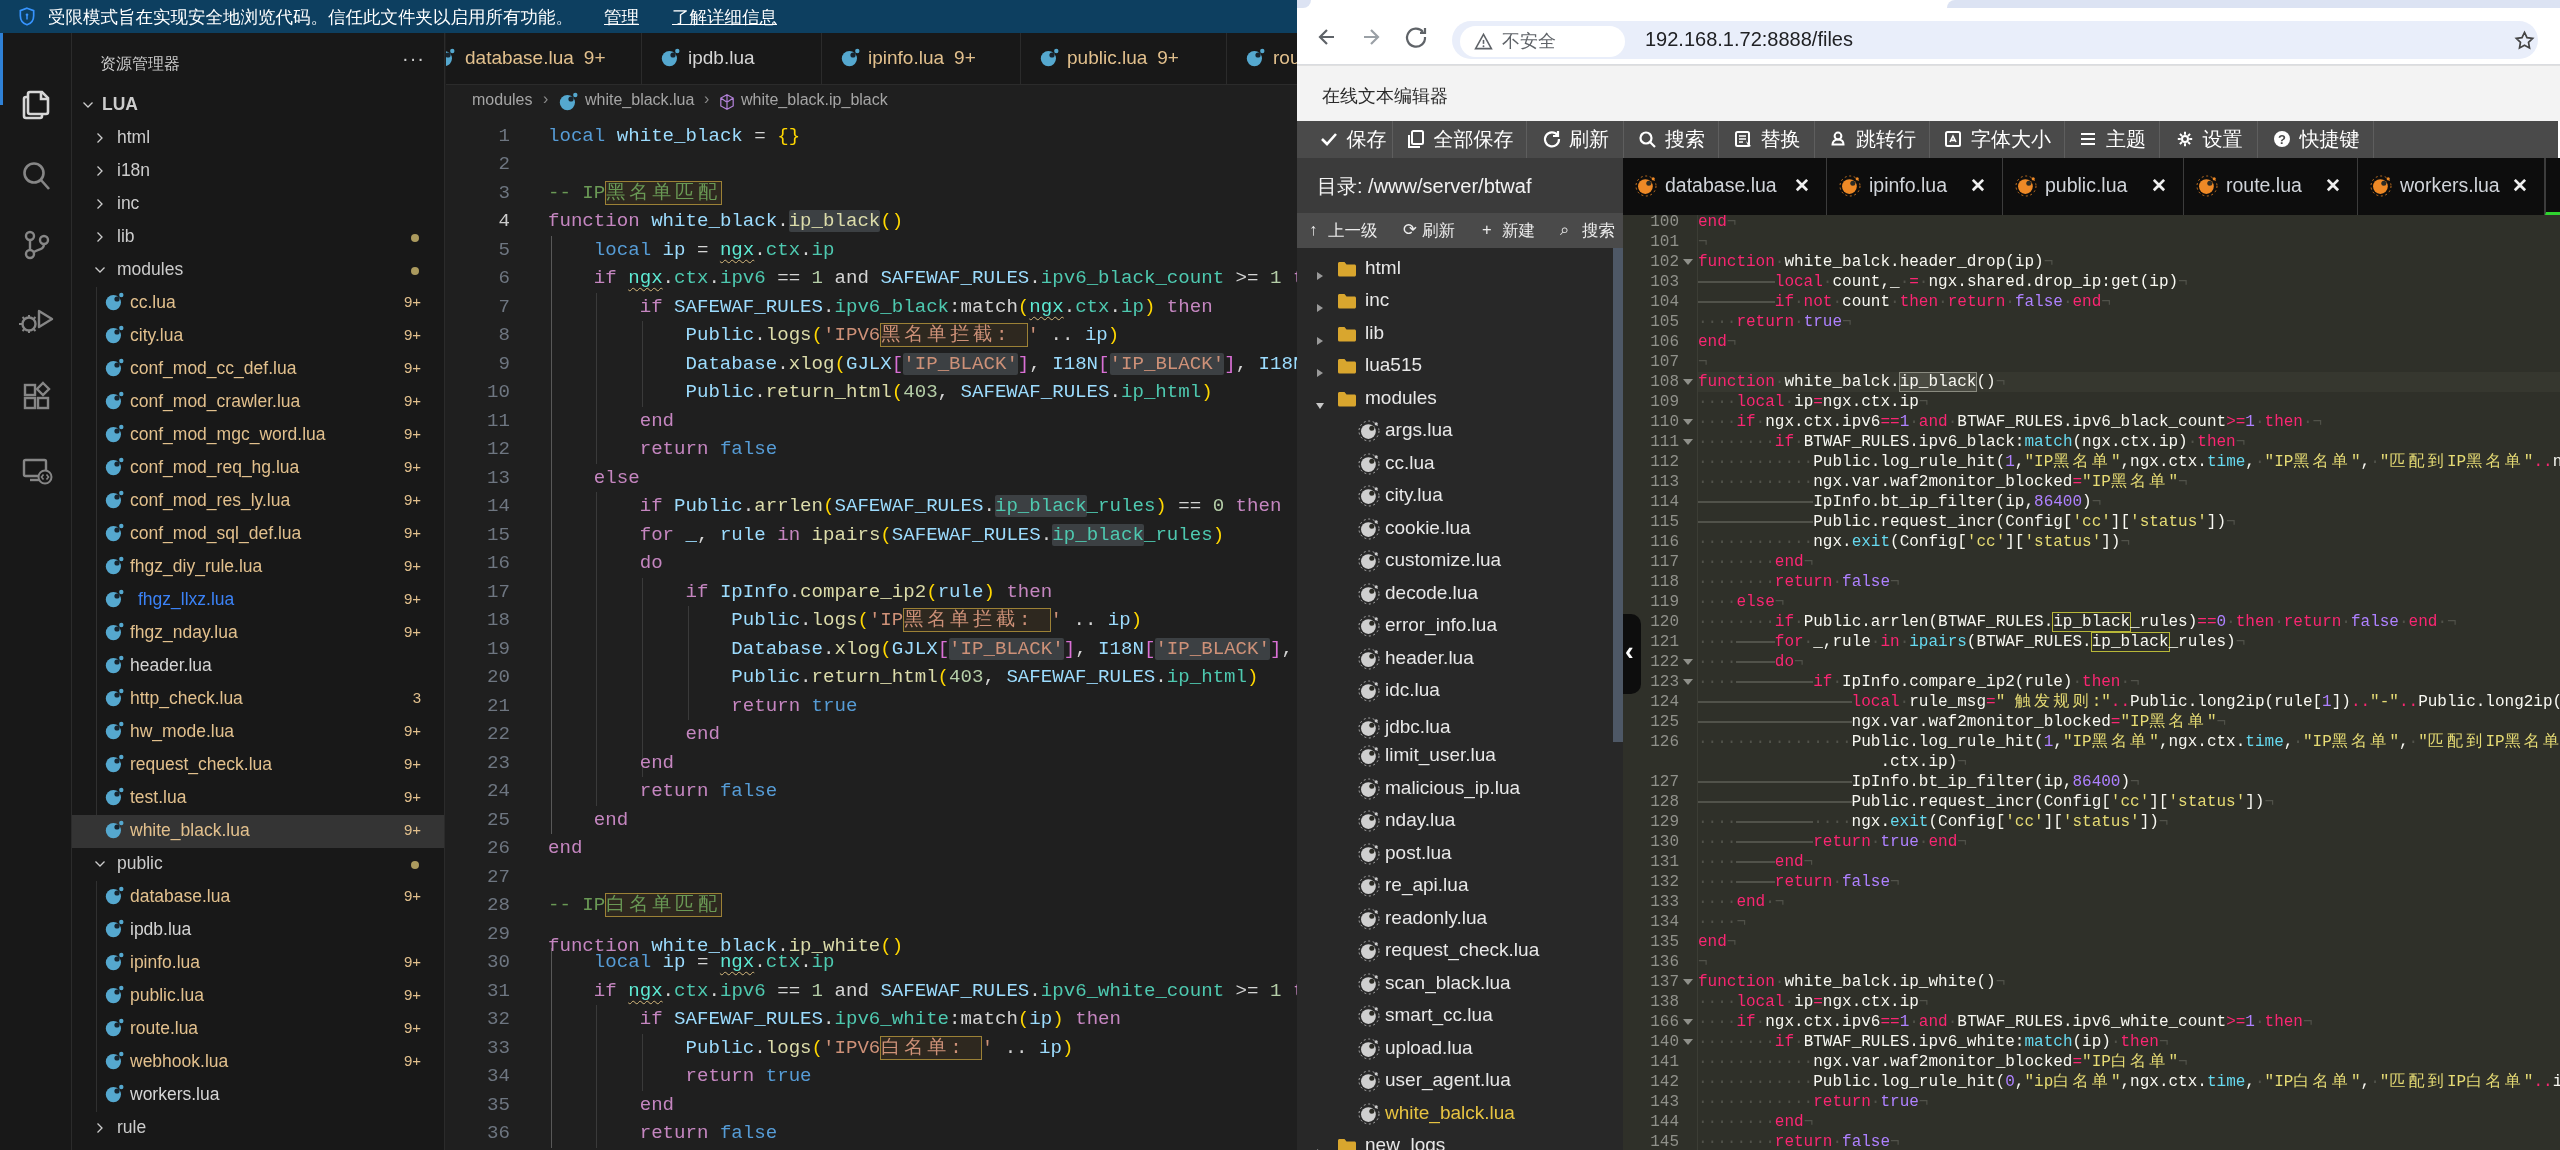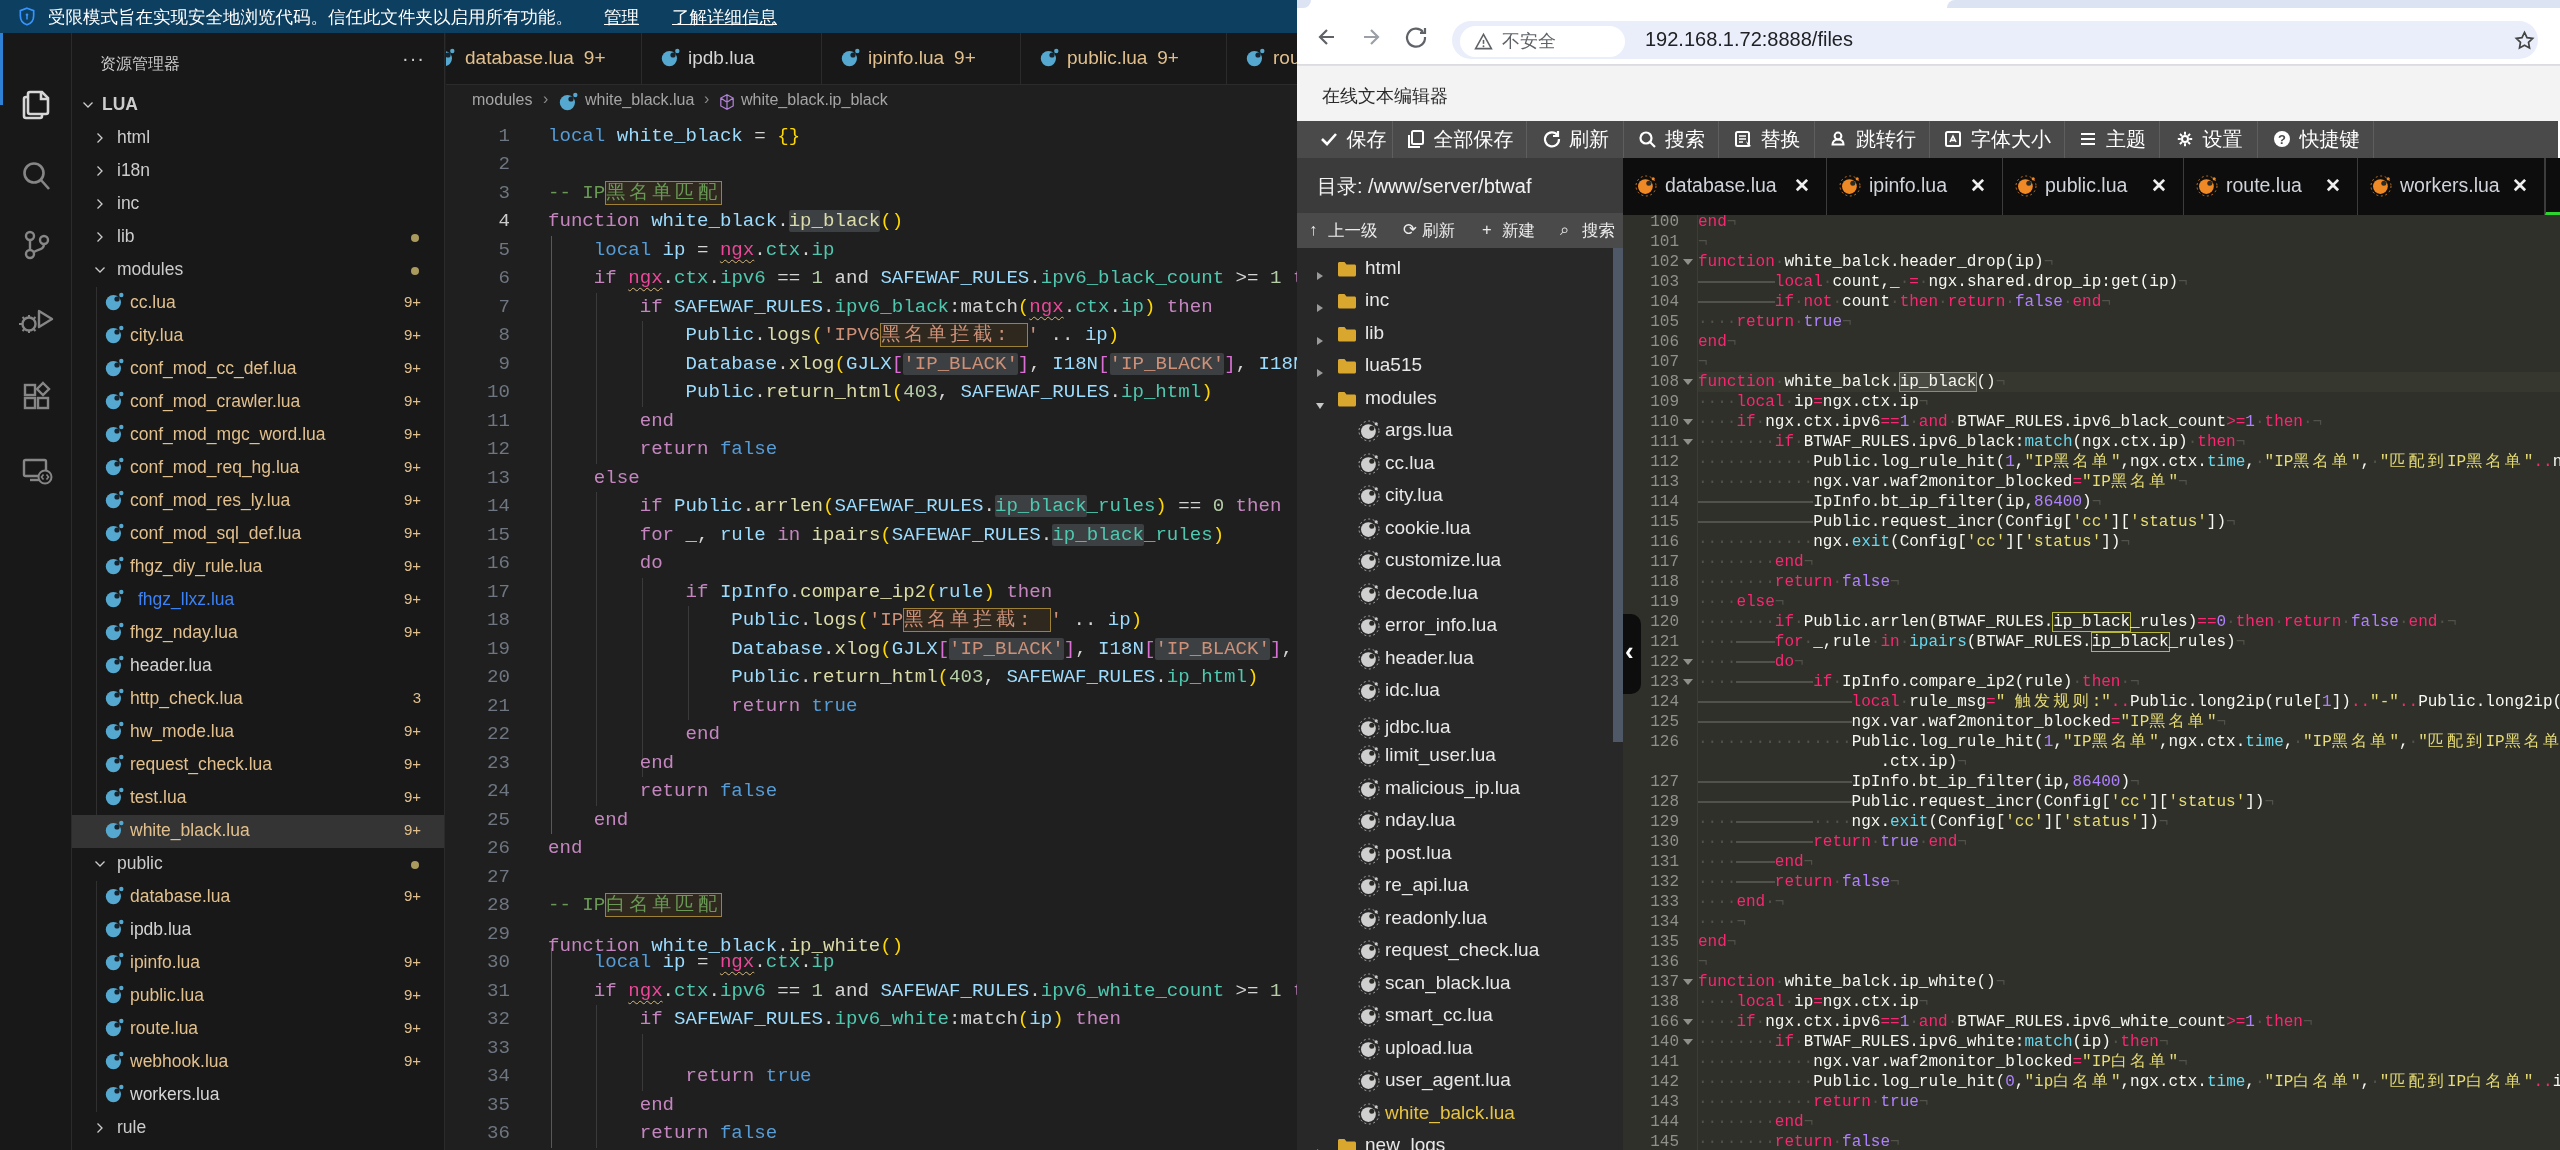--- a/index.html
+++ b/index.html
@@ -18,21 +18,21 @@
 #vtabbar{position:absolute;left:446px;top:33px;width:854px;height:52px;background:#181818;border-bottom:1px solid #2b2b2b;overflow:hidden}
 .vtab{position:absolute;top:0;height:51px;border-right:1px solid #2b2b2b;font-size:19px;overflow:hidden}
 #vbread{position:absolute;left:446px;top:85px;width:854px;height:33px;background:#1f1f1f;color:#a5a5a5;font-size:16px;overflow:hidden;white-space:nowrap}
 #veditor{position:absolute;left:446px;top:118px;width:854px;height:1032px;background:#1f1f1f;overflow:hidden}
 .vrow{position:absolute;left:102px;white-space:pre;font-family:"Liberation Mono",monospace;font-size:19.1px;line-height:28.5px;height:28.5px}
 .vnum{position:absolute;left:0;width:64px;text-align:right;white-space:pre;font-family:"Liberation Mono",monospace;font-size:19.1px;line-height:28.5px;color:#6e7681}
 .vnum.on{color:#cccccc}
 .k{color:#569cd6}.c{color:#c586c0}.v{color:#9cdcfe}.t{color:#4ec9b0}.f{color:#dcdcaa}
 .s{color:#ce9178}.n{color:#b5cea8}.w{color:#d4d4d4}.cm{color:#6a9955}
 .b1{color:#ffd700}.b2{color:#da70d6}
-.vS{color:#ec4899;text-decoration:underline wavy #d7ba7d 1px;text-underline-offset:4px}
+.vS{color:#5eead4;text-decoration:underline wavy #d7ba7d 1px;text-underline-offset:4px}
 .fH{color:#dcdcaa;background:#3c4043;border-radius:2px}
 .tH{color:#4ec9b0;background:#3c4043;border-radius:2px}
 .sH{color:#ce9178;background:#3c4043;border-radius:2px}
 .cmF{color:#6a9955;border:1px solid #9c8136;background:rgba(160,110,30,.12);letter-spacing:3.84px}
 .sF{color:#ce9178;border:1px solid #9c8136;background:rgba(160,110,30,.12);letter-spacing:3.84px}
 
 #browser{position:absolute;left:1297px;top:0;width:1263px;height:1150px;background:#fff;overflow:hidden}
 #btabstrip{position:absolute;left:0;top:0;width:1263px;height:8px;background:#fff}
 #btoolbar{position:absolute;left:0;top:8px;width:1263px;height:57px;background:#fff;border-bottom:1px solid #dadce0}
 #urlpill{position:absolute;left:155px;top:13px;width:1086px;height:38px;border-radius:19px;background:#e9eefa}
@@ -517,20 +517,21 @@
 <div class="vrow" style="top:630.75px"><span class="w">        </span><span class="c">end</span></div>
 <div class="vrow" style="top:659.25px"><span class="w">        </span><span class="c">return</span><span class="w"> </span><span class="k">false</span></div>
 <div class="vrow" style="top:687.75px"><span class="w">    </span><span class="c">end</span></div>
 <div class="vrow" style="top:716.25px"><span class="c">end</span></div>
 <div class="vrow" style="top:744.75px"></div>
 <div class="vrow" style="top:773.25px"><span class="cm">-- IP</span><span class="cmF">白名单匹配</span></div>
 <div class="vrow" style="top:814px"><span class="c">function</span><span class="w"> </span><span class="v">white_black</span><span class="w">.</span><span class="f">ip_white</span><span class="b1">()</span></div>
 <div class="vrow" style="top:830.25px"><span class="w">    </span><span class="k">local</span><span class="w"> </span><span class="v">ip</span><span class="w"> = </span><span class="vS">ngx</span><span class="w">.</span><span class="t">ctx</span><span class="w">.</span><span class="t">ip</span></div>
 <div class="vrow" style="top:858.75px"><span class="w">    </span><span class="c">if</span><span class="w"> </span><span class="vS">ngx</span><span class="w">.</span><span class="t">ctx</span><span class="w">.</span><span class="t">ipv6</span><span class="w"> == </span><span class="n">1</span><span class="w"> and </span><span class="v">SAFEWAF_RULES</span><span class="w">.</span><span class="t">ipv6_white_count</span><span class="w"> &gt;= </span><span class="n">1</span><span class="w"> </span><span class="c">then</span></div>
 <div class="vrow" style="top:887.25px"><span class="w">        </span><span class="c">if</span><span class="w"> </span><span class="v">SAFEWAF_RULES</span><span class="w">.</span><span class="t">ipv6_white</span><span class="w">:match</span><span class="b1">(</span><span class="v">ip</span><span class="b1">)</span><span class="w"> </span><span class="c">then</span></div>
+<div class="vrow" style="top:915.75px"><span class="w">            </span><span class="v">Public</span><span class="w">.</span><span class="f">logs</span><span class="b1">(</span><span class="s">'IPV6</span><span class="sF">白名单: </span><span class="s">'</span><span class="w"> .. </span><span class="v">ip</span><span class="b1">)</span></div>
 <div class="vrow" style="top:944.25px"><span class="w">            </span><span class="c">return</span><span class="w"> </span><span class="k">true</span></div>
 <div class="vrow" style="top:972.75px"><span class="w">        </span><span class="c">end</span></div>
 <div class="vrow" style="top:1001.25px"><span class="w">        </span><span class="c">return</span><span class="w"> </span><span class="k">false</span></div>
 </div>
 </div>
 <div id="browser">
 <div id="btabstrip">
         <div style="position:absolute;left:0;top:0;width:14px;height:8px;background:#dce3f3;border-radius:0 0 9px 0"></div>
         <div style="position:absolute;left:650px;top:0;width:613px;height:8px;background:#dce3f3;border-radius:10px 0 0 0"></div>
       </div>

